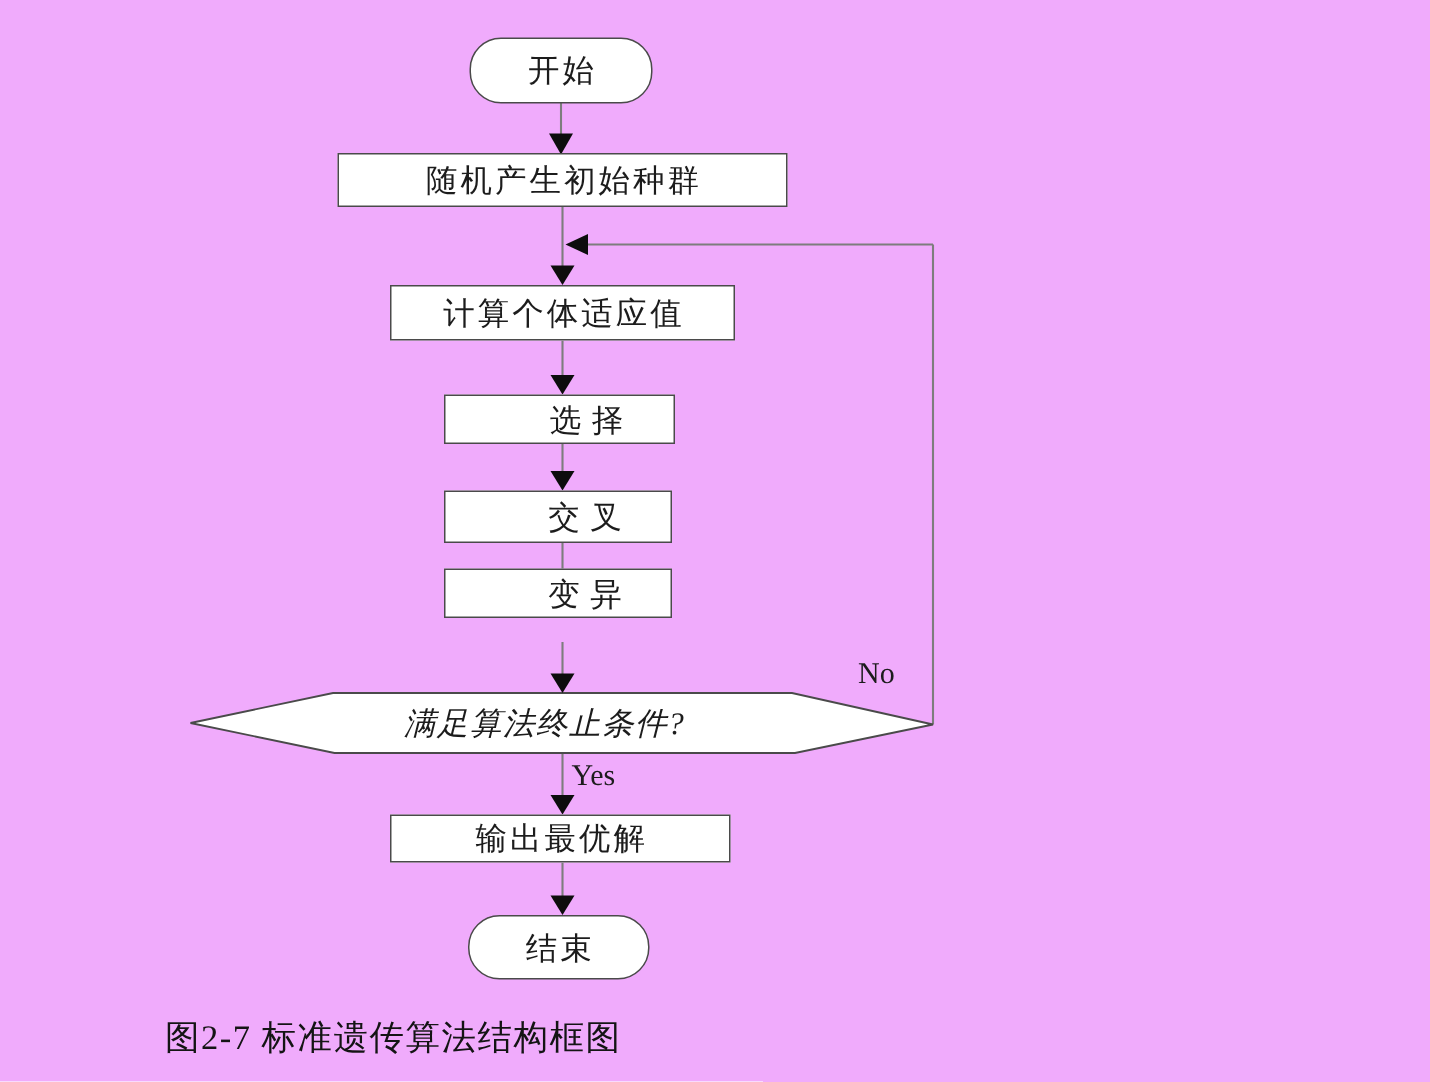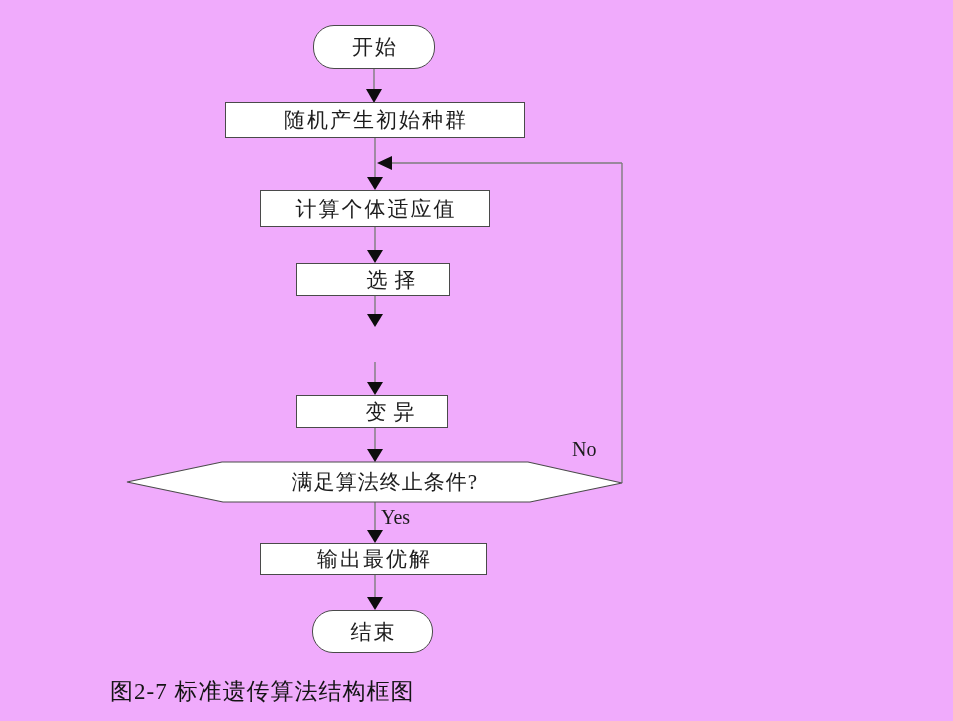--- a/index.html
+++ b/index.html
@@ -118,26 +118,29 @@
   </div>
 
   <div class="node" style="left:260px; top:190px; width:230px; height:37px;">
     <span>计算个体适应值</span>
   </div>
 
   <div class="node wide-space" style="left:296px; top:263px; width:154px; height:33px;">
     <span>选择</span>
   </div>
 
+  <div class="node wide-space" style="left:296px; top:327px; width:152px; height:35px;">
+    <span>交叉</span>
+  </div>
 
-  <div class="node wide-space" style="left:296px; top:395px; width:152px; height:33px;font-family:Liberation Serif, serif;">
+  <div class="node wide-space" style="left:296px; top:379px; width:152px; height:33px;font-family:Liberation Serif, serif;">
     <span>变异</span>
   </div>
 
-  <div class="node no-box" style="left:137px; top:462px; width:495px; height:40px;">
+  <div class="node no-box" style="left:115px; top:462px; width:495px; height:40px;font-style:italic;">
     <span>满足算法终止条件?</span>
   </div>
 
   <div class="node" style="left:260px; top:543px; width:227px; height:32px;">
     <span>输出最优解</span>
   </div>
 
   <div class="node stadium" style="left:312px; top:610px; width:121px; height:43px;">
     <span>结束</span>
   </div>

